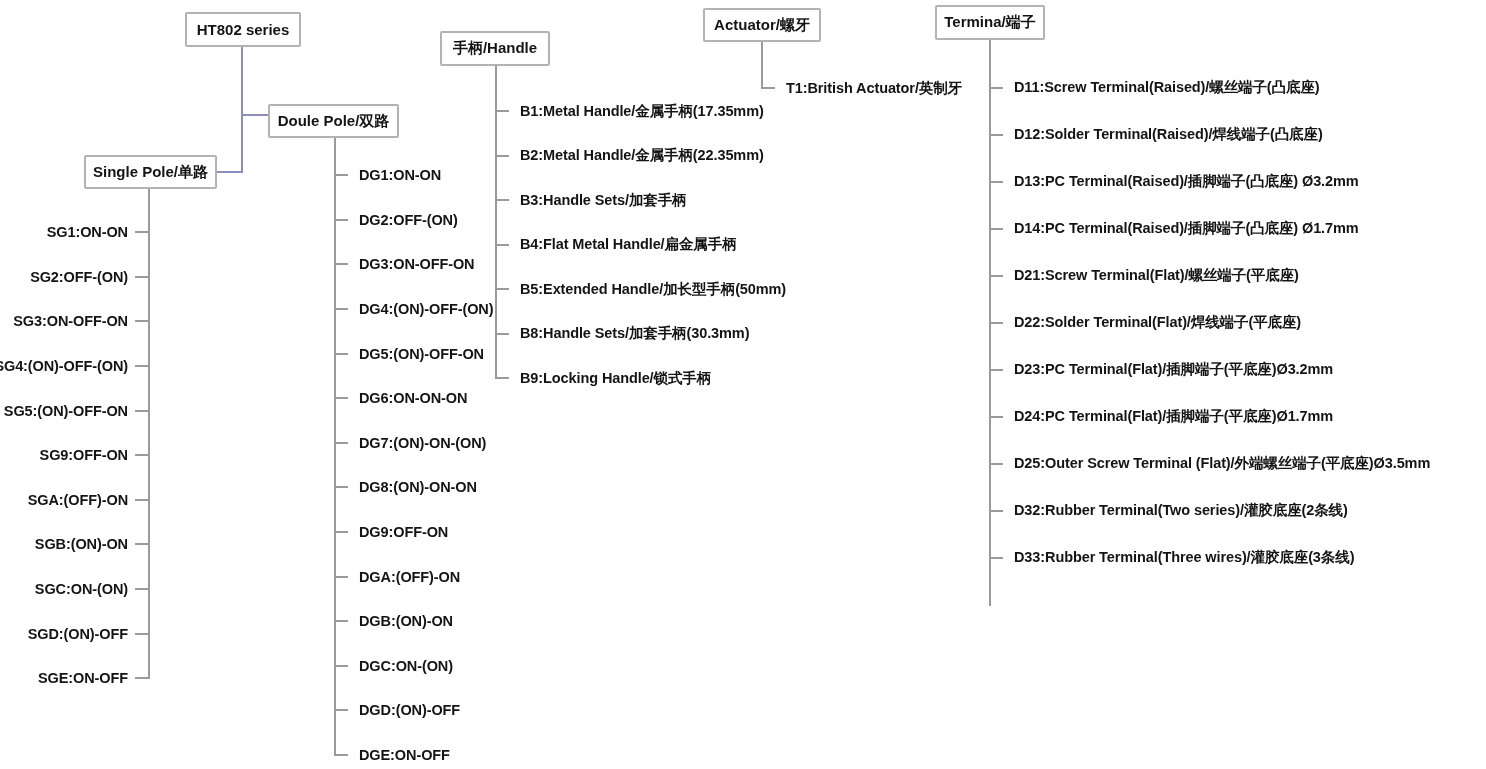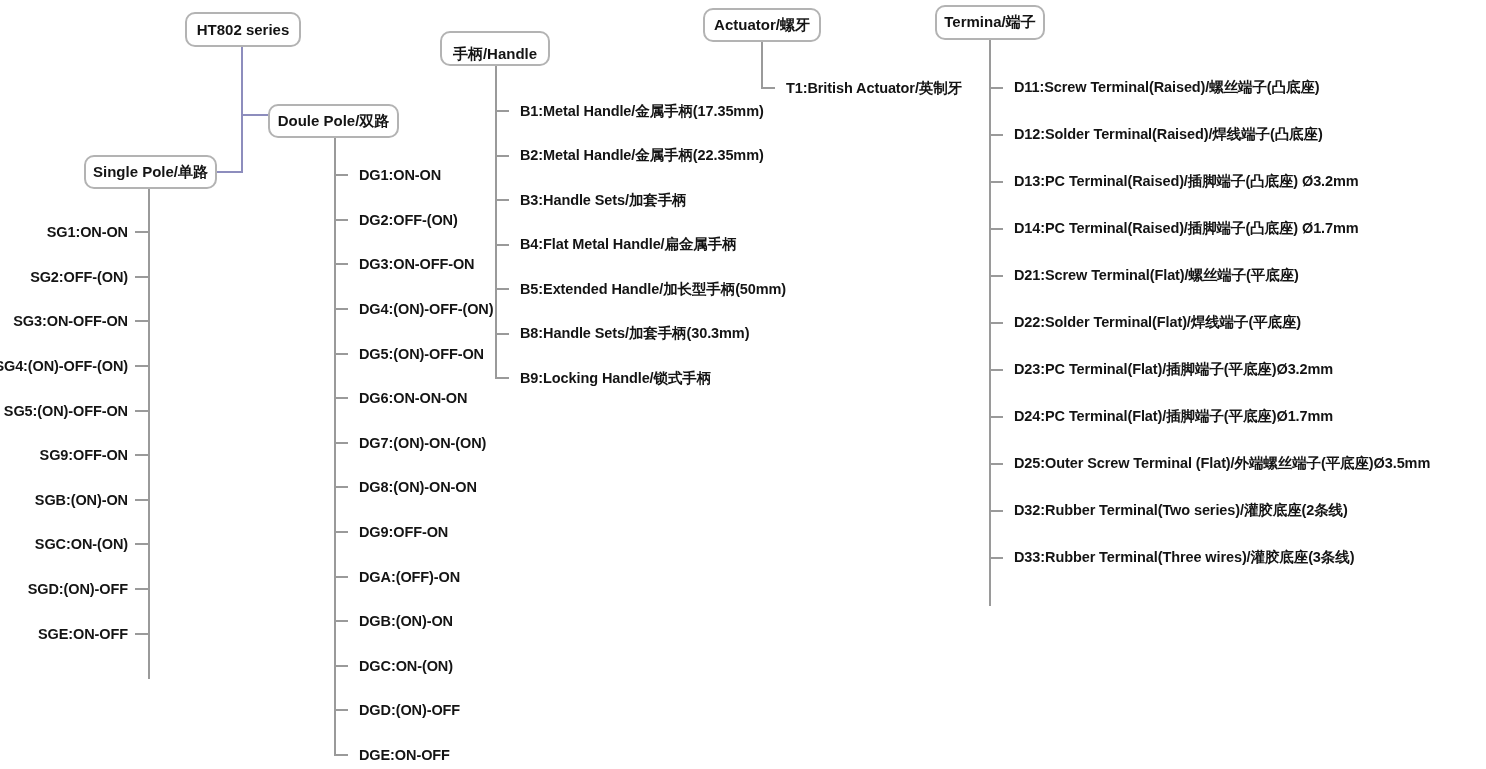--- a/index.html
+++ b/index.html
@@ -8,21 +8,21 @@
     width:1486px;height:769px;
     background:#ffffff;
     font-family:"Liberation Sans","DejaVu Sans",sans-serif;
     overflow:hidden;
   }
   .node-box{
     position:absolute;
     box-sizing:border-box;
     background:#ffffff;
     border:2px solid #b3b3b3;
-    border-radius:10px;
+    border-radius:2px;
     display:flex;align-items:center;justify-content:center;
     font-weight:bold;font-size:15px;color:#141414;
     white-space:nowrap;
     z-index:2;
   }
   .vline,.hline{position:absolute;z-index:1;}
   .vline{width:2px;}
   .hline{height:2px;}
   .purple{background:#8d8dbd;}
   .gray{background:#9a9a9a;}
@@ -35,21 +35,21 @@
   .tick{width:13px;height:2px;background:#9a9a9a;flex:none;}
   .side-right .leaf-row{justify-content:flex-start;}
   .side-right .tick{margin-right:11px;}
   .side-left .leaf-row{justify-content:flex-end;}
   .side-left .tick{margin-left:7px;}
 
   
   #box-root{left:185px;top:12px;width:116px;height:35px;}
   #box-double{left:268px;top:104px;width:131px;height:34px;}
   #box-single{left:84px;top:155px;width:133px;height:34px;}
-  #box-handle{left:440px;top:31px;width:110px;height:35px;align-items:flex-end;}
+  #box-handle{left:440px;top:31px;width:110px;height:35px;}
   #box-actuator{left:703px;top:8px;width:118px;height:34px;}
   #box-termina{left:935px;top:5px;width:110px;height:35px;}
 
   #conn-root-v{left:241px;top:47px;height:126px;}
   #conn-double-h{left:243px;top:114px;width:26px;}
   #conn-single-h{left:217px;top:171px;width:26px;}
 
   #trunk-single{left:148px;top:189px;height:490px;}
   #trunk-double{left:334px;top:132px;height:624px;}
   #trunk-handle{left:495px;top:66px;height:313px;}
@@ -115,20 +115,24 @@
       </div>
       <div class="leaf-row">
         <span class="leaf-label">SG5:(ON)-OFF-ON</span>
         <span class="tick"></span>
       </div>
       <div class="leaf-row">
         <span class="leaf-label">SG9:OFF-ON</span>
         <span class="tick"></span>
       </div>
       <div class="leaf-row">
+        <span class="leaf-label">SGA:(OFF)-ON</span>
+        <span class="tick"></span>
+      </div>
+      <div class="leaf-row">
         <span class="leaf-label">SGB:(ON)-ON</span>
         <span class="tick"></span>
       </div>
       <div class="leaf-row">
         <span class="leaf-label">SGC:ON-(ON)</span>
         <span class="tick"></span>
       </div>
       <div class="leaf-row">
         <span class="leaf-label">SGD:(ON)-OFF</span>
         <span class="tick"></span>

